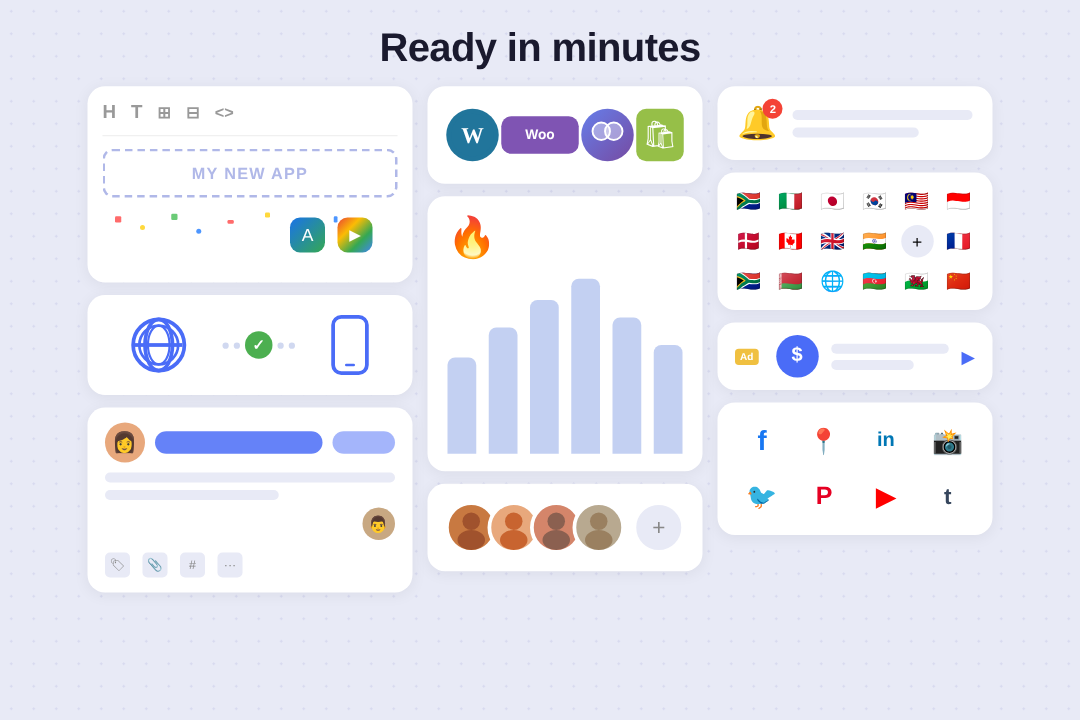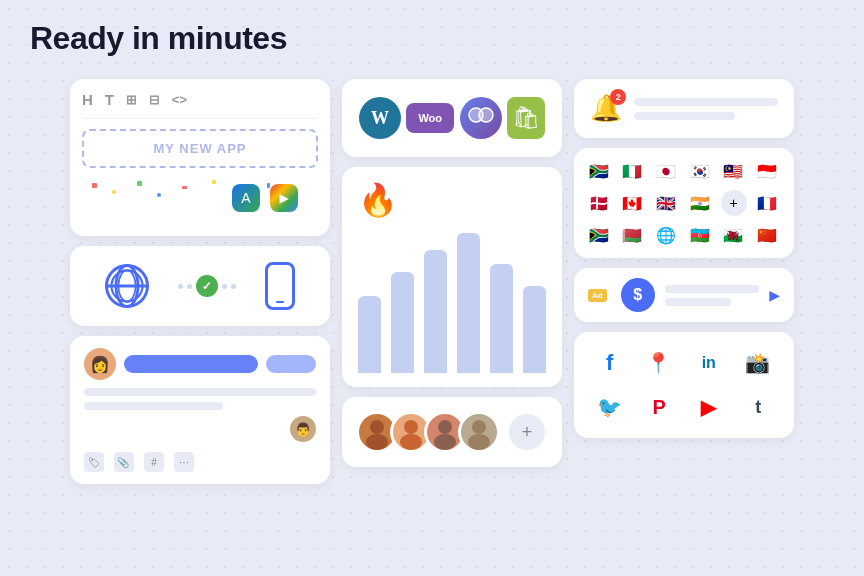--- a/index.html
+++ b/index.html
@@ -26,22 +26,22 @@
 
     .page-wrapper {
       position: relative;
       z-index: 1;
       width: 100%;
       height: 100%;
       padding: 20px 30px 16px;
     }
 
     .header {
-      text-align: left;
-      margin-bottom: 22px;
+      text-align: center;
+      margin-bottom: 12px;
     }
 
     .header h1 {
       font-size: 32px;
       font-weight: 800;
       color: #1a1a2e;
       letter-spacing: -0.5px;
     }
 
     .header p {
@@ -270,21 +270,21 @@
       align-items: center;
       justify-content: center;
       color: white;
       font-weight: 900;
       font-size: 18px;
       font-family: Georgia, serif;
     }
 
     
     .woo-logo {
-      width: 48px;
+      width: 62px;
       height: 30px;
       background: #7f54b3;
       border-radius: 8px;
       display: flex;
       align-items: center;
       justify-content: center;
       color: white;
       font-size: 10px;
       font-weight: 700;
     }

